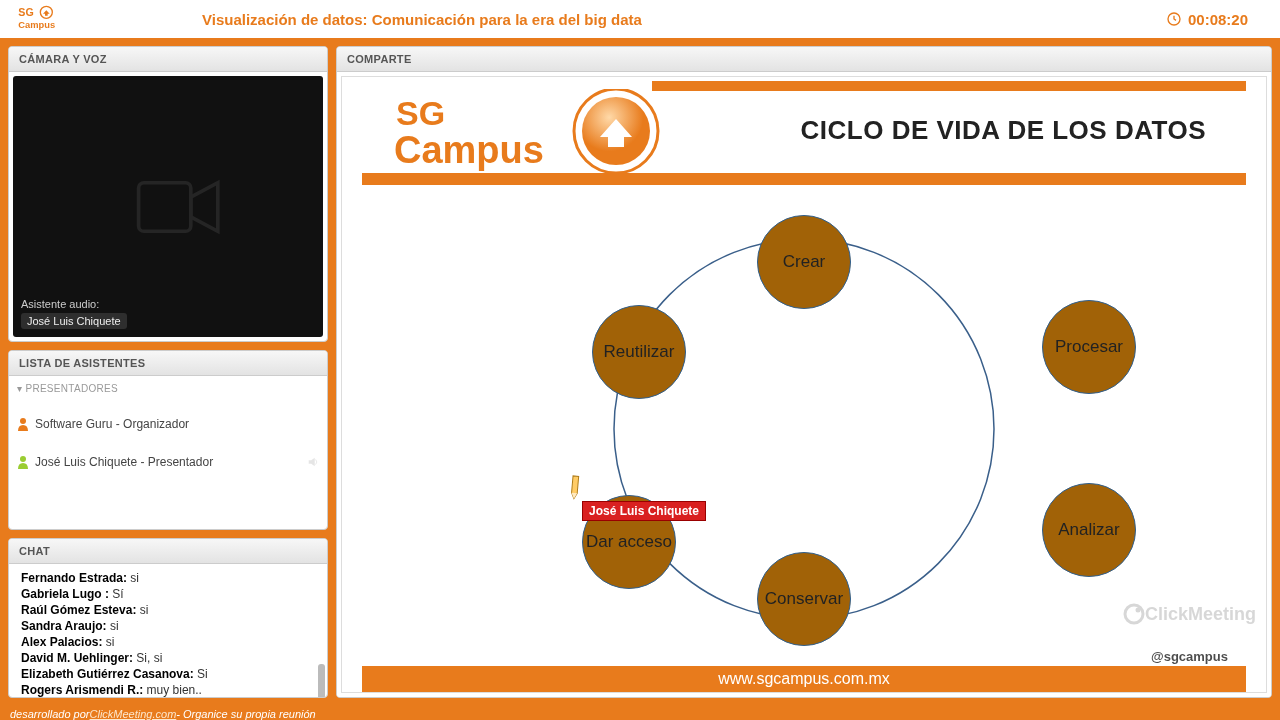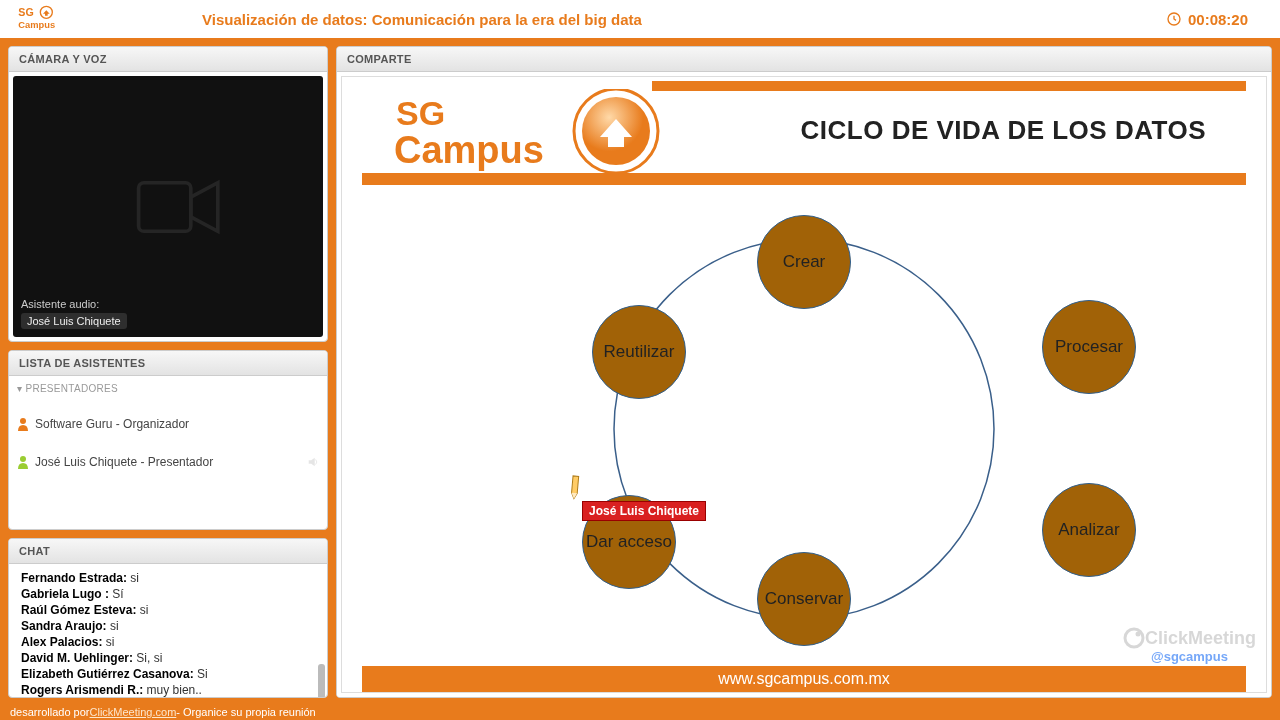--- a/index.html
+++ b/index.html
@@ -40,22 +40,22 @@
 .orange-band-top2 { position: absolute; top: 4px; left: 310px; right: 20px; height: 10px; background: #e87b1c; }
 .slide-logo { position: absolute; top: 8px; left: 30px; }
 .cycle-wrap { position: absolute; top: 128px; left: 0; right: 0; bottom: 40px; }
 .cycle-svg { position: absolute; left: 50%; top: 50%; transform: translate(-50%, -50%); }
 .node { position: absolute; border-radius: 50%; background: #a16207; border: 1px solid #2f5f8e; display: flex; align-items: center; justify-content: center; font-size: 17px; color: #222; text-align: center; line-height: 1.1; }
 .pointer-label { position: absolute; background: #d92020; color: #fff; font-size: 12px; font-weight: bold; padding: 2px 6px; border: 1px solid #900; }
 .pencil-icon { position: absolute; transform: rotate(-40deg); }
 .bottom-url-band { position: absolute; bottom: 0; left: 20px; right: 20px; height: 26px; background: #e87b1c; color: #fff; display: flex; align-items: center; justify-content: center; font-size: 16px; }
 .cm-watermark { position: absolute; right: 10px; bottom: 28px; color: #c7c7c7; font-weight: bold; font-size: 18px; display: flex; flex-direction: column; align-items: center; opacity: 0.7; }
 .cm-watermark .cm-big { display: flex; align-items: center; }
-.cm-handle { font-size: 13px; color: #3b82f6; justify-content: flex-end; }
-.footer-line { height: 14px; display:flex; align-items:flex-start; padding: 0 10px; font-size: 11px; color: #fff; }
+.cm-handle { font-size: 13px; color: #000000; justify-content: flex-end; margin-top: 24px; }
+.footer-line { height: 14px; display:flex; align-items:flex-end; padding: 0 10px; font-size: 11px; color: #fff; font-style: italic; }
 .footer-line .cm-link { color: #fde6cc; text-decoration: underline; }
 </style>
 </head>
 <body>
 
 <div class="topbar">
   <div class="logo-sg">
     <svg viewBox="0 0 120 40">
       <text x="2" y="16" font-family="Arial" font-weight="bold" font-size="16" fill="#e87b1c">SG</text>
       <circle cx="44" cy="10" r="9" fill="none" stroke="#e87b1c" stroke-width="2"></circle>

